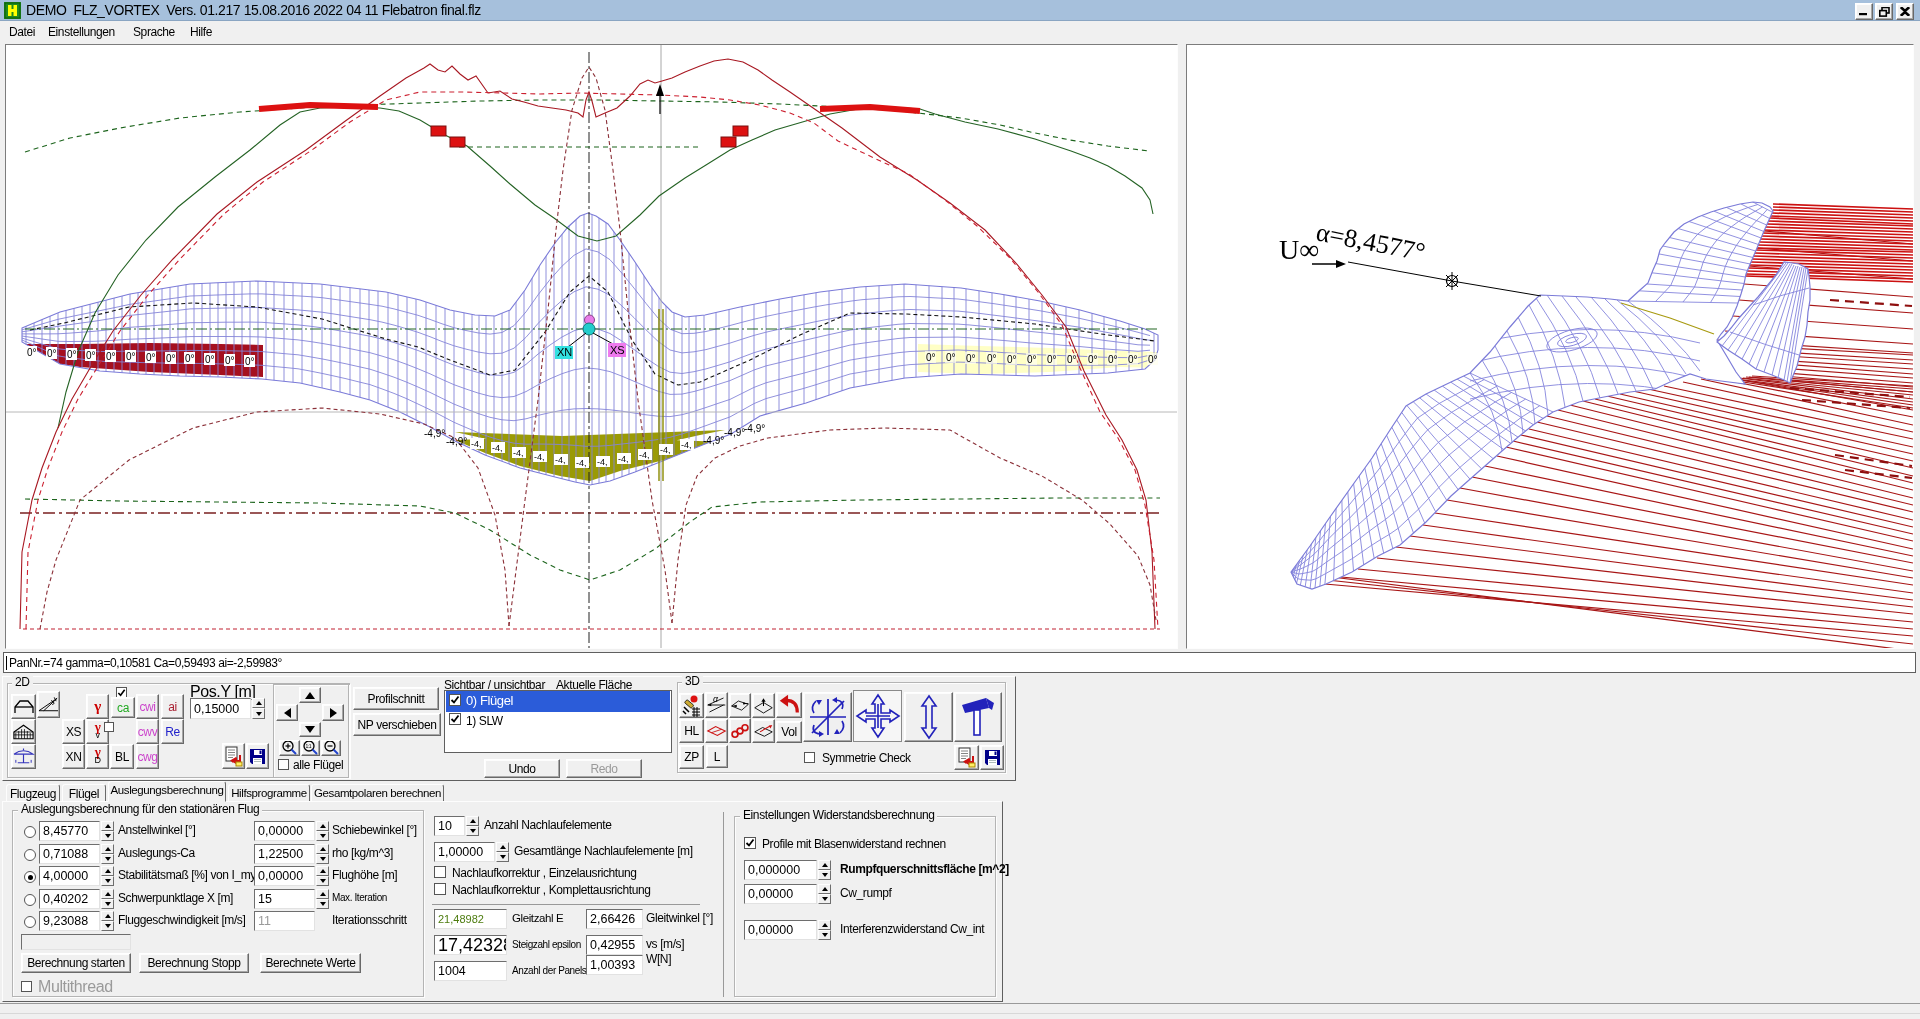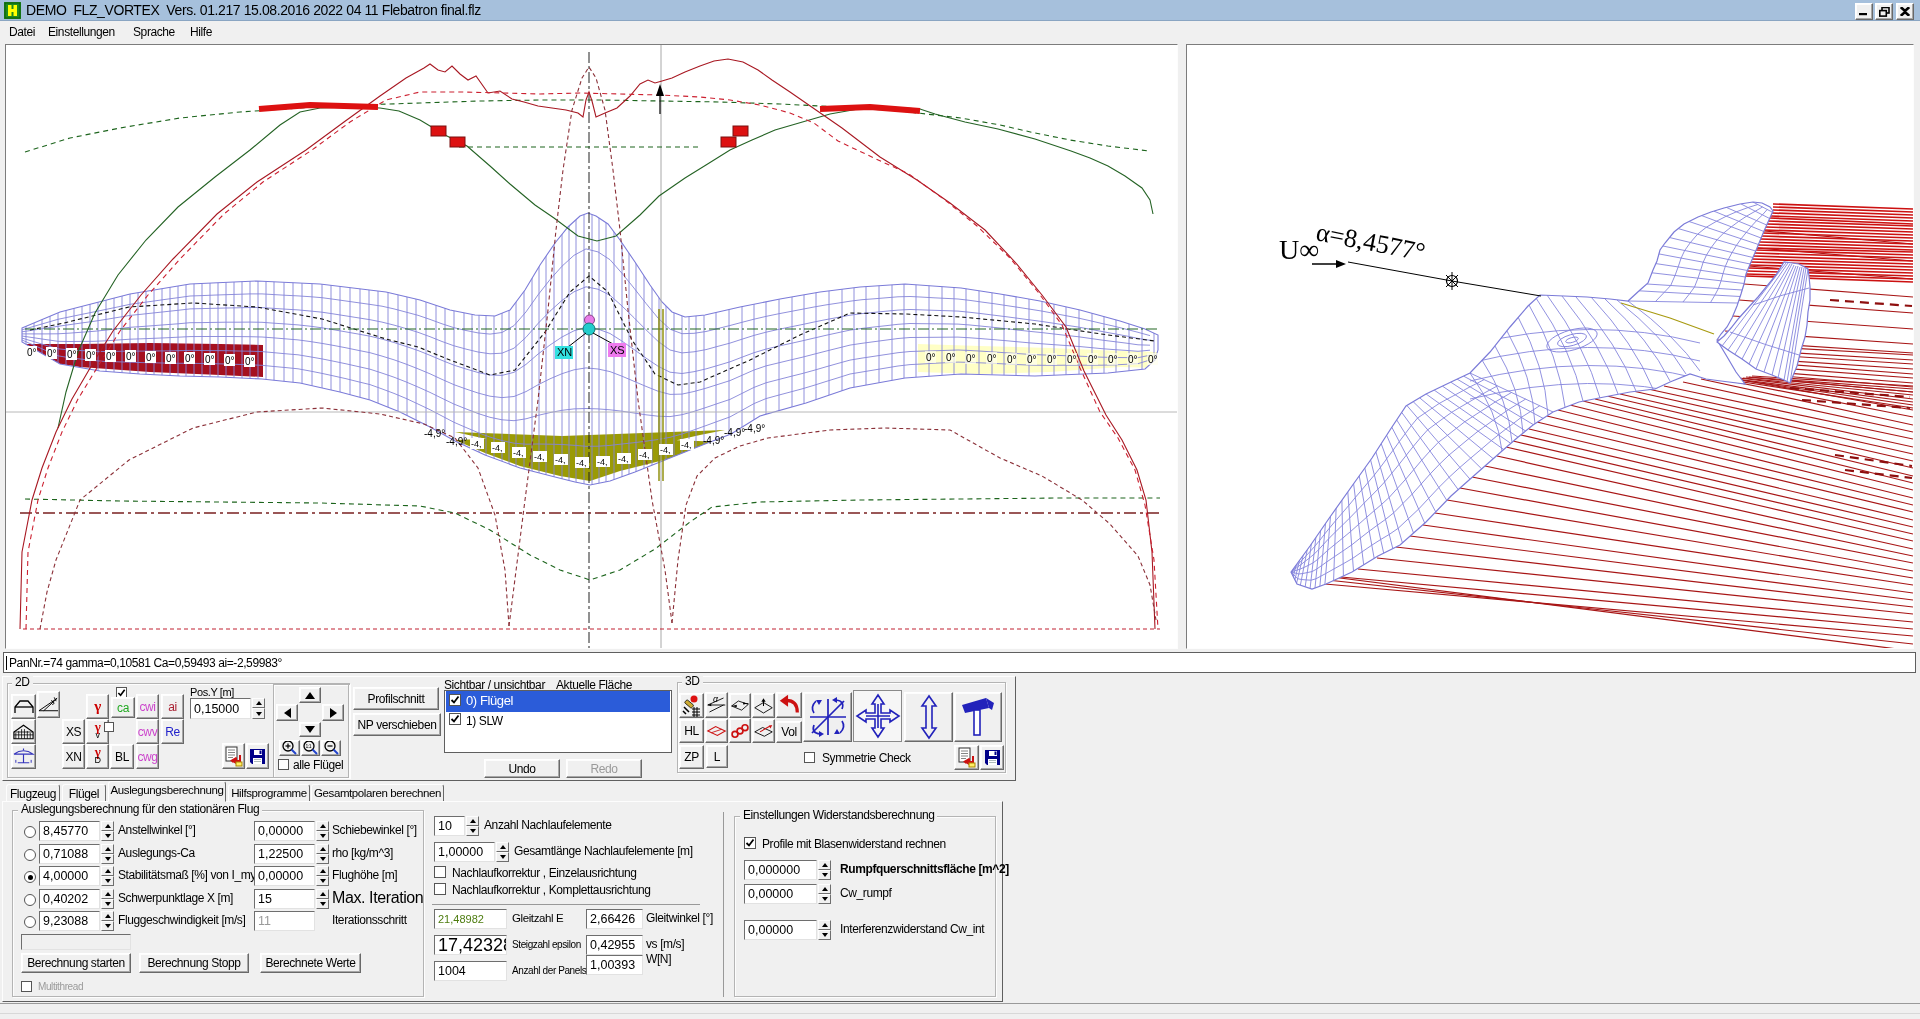--- a/index.html
+++ b/index.html
@@ -608,21 +608,21 @@
     </div>
 <div class="btn" style="left:246px;top:743px;width:23px;height:26px;">
       <svg width="17" height="17" viewBox="0 0 17 17">
         <path d="M1,1 L16,1 L16,16 L3,16 L1,14 Z" fill="#000088"></path>
         <rect x="5" y="2" width="8" height="5" fill="#fff"></rect>
         <rect x="10.5" y="2.5" width="2" height="3.5" fill="#000088"></rect>
         <rect x="4" y="10" width="9" height="6" fill="#fff"></rect>
         <path d="M5,11.5 h7 M5,13.5 h7" stroke="#9aa" stroke-width="0.8"></path>
       </svg>
     </div>
-<div class="lab" style="left:190px;top:685px;font-size:11px;color:#000;">Pos.Y [m]</div>
+<div class="lab" style="left:190px;top:685px;font-size:16px;color:#000;">Pos.Y [m]</div>
 <div class="edit" style="left:190px;top:698px;width:61px;height:21px;font-size:12.5px;padding-left:3px;color:#000">0,15000</div>
 <div class="spin" style="left:252px;top:698px;width:13px;height:10px">
       <div class="tu"></div>
     </div>
     <div class="spin" style="left:252px;top:708px;width:13px;height:11px">
       <div class="td"></div>
     </div>
 <div class="gbox" style="left:273px;top:684px;width:76px;height:94px"></div>
 <div class="btn" style="left:299px;top:687px;width:22px;height:16px;">
       <div style="width:0;height:0;border-left:5px solid transparent;border-right:5px solid transparent;border-bottom:7px solid #000"></div>
@@ -886,29 +886,29 @@
       <div class="td"></div>
     </div>
 <div class="lab" style="left:332px;top:868px;font-size:12px;color:#000;">Flughöhe [m]</div>
 <div class="edit" style="left:254px;top:889px;width:61px;height:20px;font-size:12.5px;padding-left:3px;color:#000">15</div>
 <div class="spin" style="left:316px;top:889px;width:13px;height:10px">
       <div class="tu"></div>
     </div>
     <div class="spin" style="left:316px;top:899px;width:13px;height:10px">
       <div class="td"></div>
     </div>
-<div class="lab" style="left:332px;top:891px;font-size:16px;color:#000;">Max. Iteration</div>
+<div class="lab" style="left:332px;top:891px;font-size:10px;color:#000;">Max. Iteration</div>
 <div class="edit" style="left:254px;top:911px;width:61px;height:20px;font-size:12.5px;padding-left:3px;color:#9a9a9a">11</div>
 <div class="lab" style="left:332px;top:913px;font-size:12px;color:#000;">Iterationsschritt</div>
 <div class="edit" style="left:21px;top:934px;width:110px;height:16px;background:#f0f0f0"></div>
 <div class="btn" style="left:21px;top:953px;width:110px;height:20px;">Berechnung starten</div>
 <div class="btn" style="left:139px;top:953px;width:110px;height:20px;">Berechnung Stopp</div>
 <div class="btn" style="left:260px;top:953px;width:101px;height:20px;">Berechnete Werte</div>
 <div class="cb" style="left:21px;top:981px;width:11px;height:11px"></div>
-<div class="lab" style="left:38px;top:980px;font-size:10px;color:#9a9a9a;">Multithread</div>
+<div class="lab" style="left:38px;top:980px;font-size:16px;color:#9a9a9a;">Multithread</div>
 <div class="edit" style="left:434px;top:816px;width:31px;height:20px;font-size:12.5px;padding-left:3px;color:#000">10</div>
 <div class="spin" style="left:466px;top:816px;width:13px;height:10px">
       <div class="tu"></div>
     </div>
     <div class="spin" style="left:466px;top:826px;width:13px;height:10px">
       <div class="td"></div>
     </div>
 <div class="lab" style="left:484px;top:818px;font-size:12px;color:#000;">Anzahl Nachlaufelemente</div>
 <div class="edit" style="left:434px;top:842px;width:61px;height:20px;font-size:12.5px;padding-left:3px;color:#000">1,00000</div>
 <div class="spin" style="left:496px;top:842px;width:13px;height:10px">

